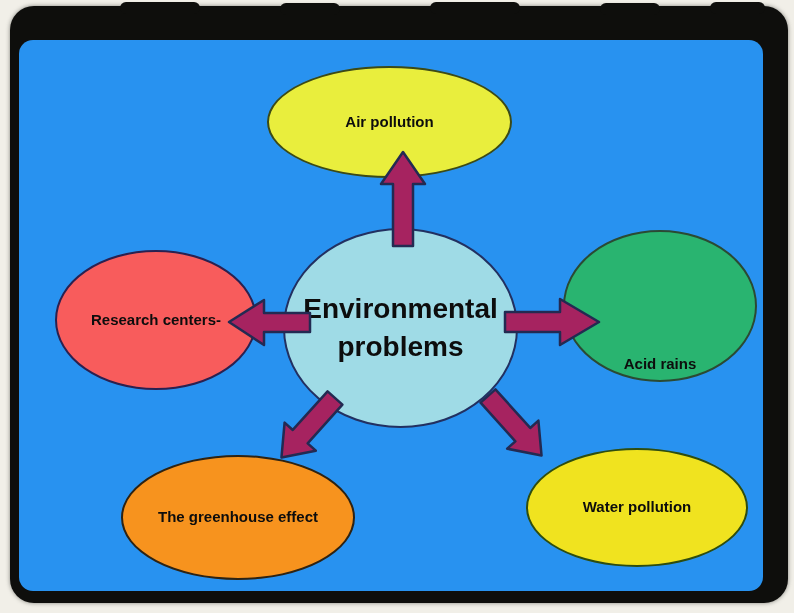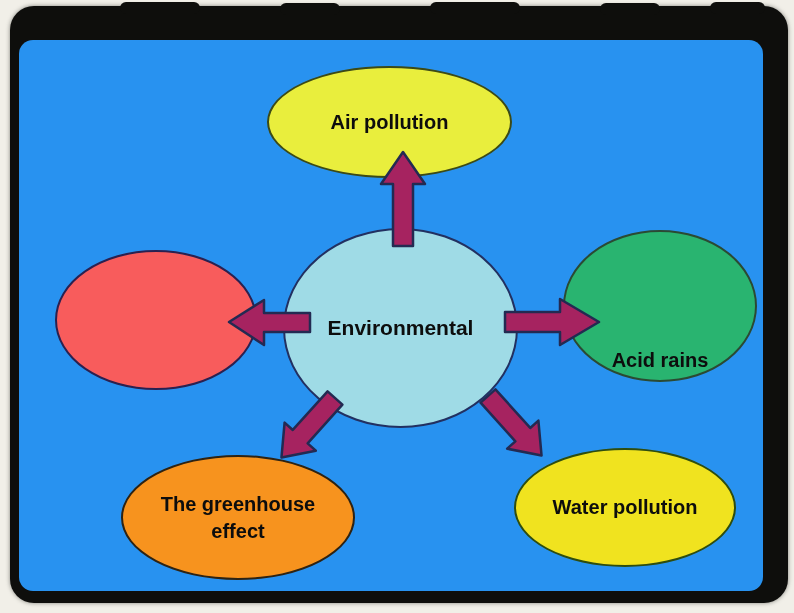--- a/index.html
+++ b/index.html
@@ -55,28 +55,28 @@
   .node {
     position: absolute;
     border-radius: 50%;
     border: 2px solid #222;
     display: flex;
     align-items: center;
     justify-content: center;
     text-align: center;
     font-weight: bold;
     color: #0d0d0d;
-    font-size: 20px;
+    font-size: 15px;
     line-height: 1.35;
     z-index: 2;
     box-sizing: border-box;
     padding: 6px 14px;
   }
   .node.center-node {
-    font-size: 21px;
+    font-size: 28px;
     line-height: 1.35;
     z-index: 1;
   }
   .label-lines { display: block; }
 </style>
 </head>
 <body>
 
 <div class="page" style="background-color: rgb(241, 239, 232);">
 
@@ -85,42 +85,43 @@
     <div class="bump b2" style="background-color: rgb(14, 14, 12);"></div>
     <div class="bump b3" style="background-color: rgb(14, 14, 12);"></div>
     <div class="bump b4" style="background-color: rgb(14, 14, 12);"></div>
     <div class="bump b5" style="background-color: rgb(14, 14, 12);"></div>
     <div class="slide" style="background-color: rgb(40, 146, 240);"></div>
   </div>
 
   <div class="node center-node" style="left: 283px; top: 228px; width: 235px; height: 200px; background-color: rgb(159, 219, 230); border-color: rgb(34, 48, 97); color: rgb(13, 13, 13);">
     <span class="label-lines">
       <span>Environmental</span><br>
+      <span>problems</span>
     </span>
   </div>
 
   <div class="node" style="left: 267px; top: 66px; width: 245px; height: 112px; background-color: rgb(233, 238, 61); border-color: rgb(60, 74, 22); color: rgb(13, 13, 13);">
     <span>Air pollution</span>
   </div>
 
   <div class="node" style="left: 563px; top: 230px; width: 194px; height: 152px; background-color: rgb(41, 180, 112); border-color: rgb(43, 74, 51); color: rgb(13, 13, 13); align-items: flex-end;">
     <span>Acid rains</span>
   </div>
 
-  <div class="node" style="left: 514px; top: 448px; width: 222px; height: 119px; background-color: rgb(240, 227, 31); border-color: rgb(46, 77, 15); color: rgb(13, 13, 13);">
+  <div class="node" style="left: 526px; top: 448px; width: 222px; height: 119px; background-color: rgb(240, 227, 31); border-color: rgb(46, 77, 15); color: rgb(13, 13, 13);">
     <span>Water pollution</span>
   </div>
 
   <div class="node" style="left: 121px; top: 455px; width: 234px; height: 125px; background-color: rgb(247, 147, 30); border-color: rgb(46, 35, 19); color: rgb(13, 13, 13);">
     <span>The greenhouse effect</span>
   </div>
 
   <div class="node" style="left: 55px; top: 250px; width: 202px; height: 140px; background-color: rgb(248, 92, 92); border-color: rgb(43, 33, 80); color: rgb(13, 13, 13);">
     <span class="label-lines">
-      <br>
+      <span>Research centers-</span><br>
     </span>
   </div>
 
   <svg class="arrow-layer" viewBox="0 0 794 613" xmlns="http://www.w3.org/2000/svg">
 
     <path stroke="#232a52" stroke-width="2.5" stroke-linejoin="round" d="M393 246 L393 184 L381 184 L403 152 L425 184 L413 184 L413 246 Z" fill="#a62360"></path>
 
     <path stroke="#232a52" stroke-width="2.5" stroke-linejoin="round" d="M310 313 L264 313 L264 300 L229 322 L264 345 L264 332 L310 332 Z" fill="#a62360"></path>
 
     <path stroke="#232a52" stroke-width="2.5" stroke-linejoin="round" d="M505 312 L560 312 L560 299 L599 322 L560 345 L560 332 L505 332 Z" fill="#a62360"></path>

